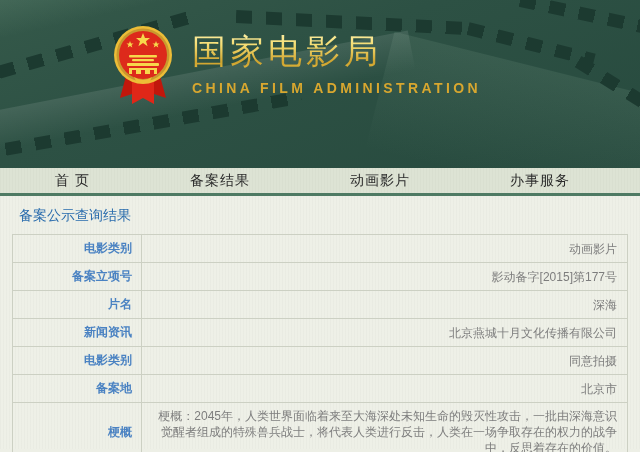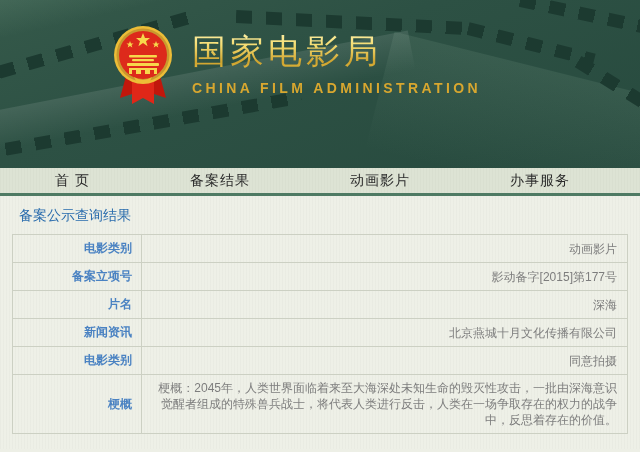--- a/index.html
+++ b/index.html
@@ -143,18 +143,22 @@
     </tr>
     <tr>
       <td class="lbl">新闻资讯</td>
       <td class="val">北京燕城十月文化传播有限公司</td>
     </tr>
     <tr>
       <td class="lbl">电影类别</td>
       <td class="val">同意拍摄</td>
     </tr>
     <tr>
+      <td class="lbl">备案地</td>
+      <td class="val">北京市</td>
+    </tr>
+    <tr>
       <td class="lbl">梗概</td>
       <td class="val">梗概：2045年，人类世界面临着来至大海深处未知生命的毁灭性攻击，一批由深海意识觉醒者组成的特殊兽兵战士，将代表人类进行反击，人类在一场争取存在的权力的战争中，反思着存在的价值。</td>
     </tr>
   </tbody>
     </table>
 </div>
 
 </body></html>

